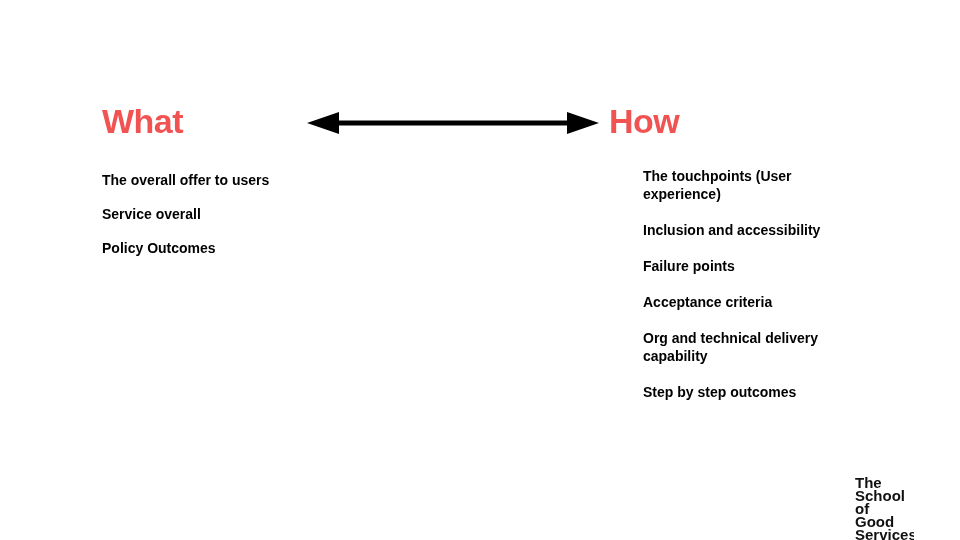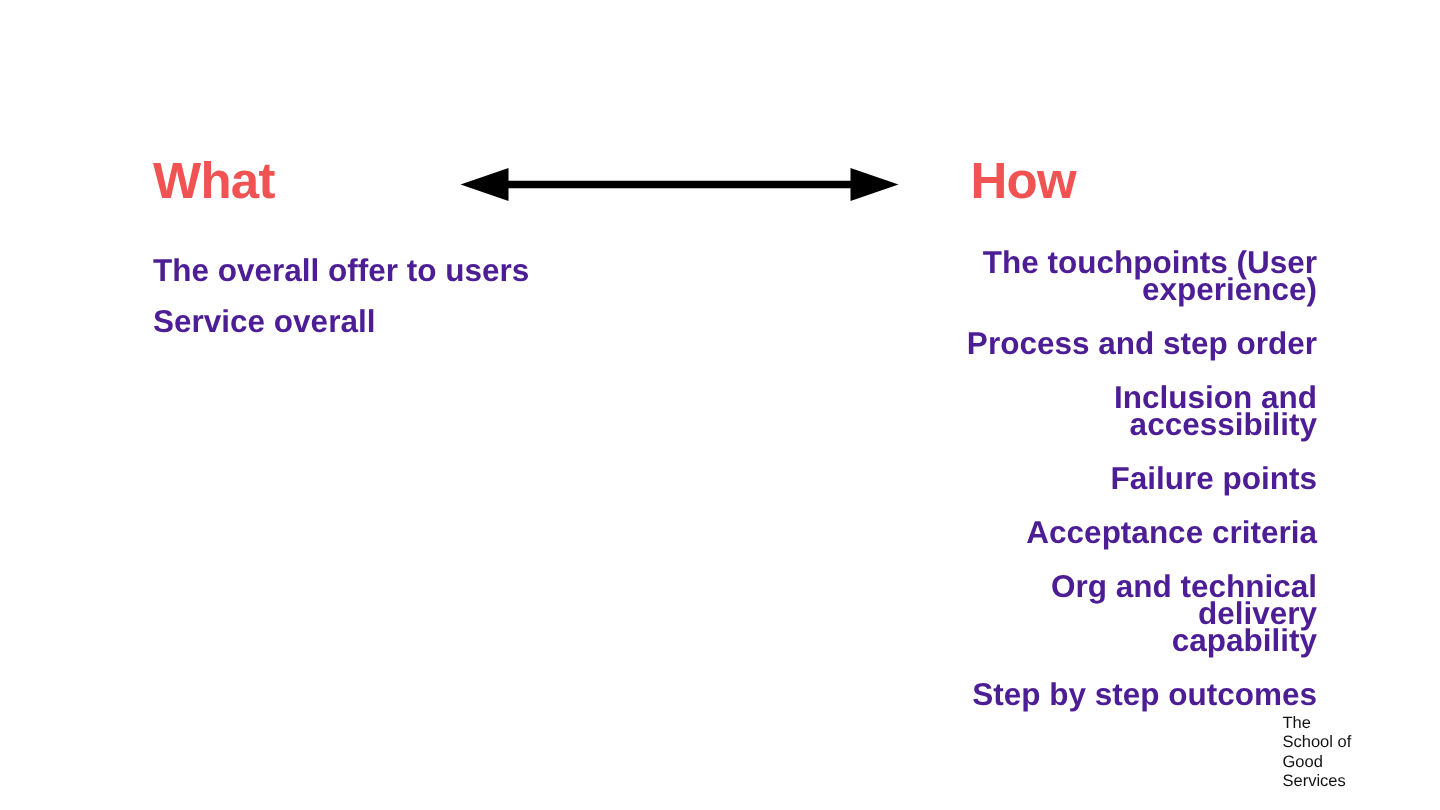--- a/index.html
+++ b/index.html
@@ -18,64 +18,63 @@
   }
   .heading {
     position: absolute;
     font-size: 34px;
     font-weight: bold;
     line-height: 1;
     color: #F05352;
     letter-spacing: -0.5px;
   }
   .heading-what { left: 102px; top: 104px; }
-  .heading-how  { left: 647px; top: 104px; }
+  .heading-how  { left: 609px; top: 104px; }
 
   .arrow-wrap {
     position: absolute;
     left: 307px;
     top: 110px;
     width: 292px;
     height: 26px;
   }
 
   .list {
     position: absolute;
-    font-size: 21px;
+    font-size: 14px;
     font-weight: bold;
-    color: #4c1d95;
+    color: #000000;
   }
   .list-left {
     left: 102px;
     top: 171px;
     width: 260px;
   }
   .list-left .item {
     line-height: 19px;
     margin-bottom: 15px;
     white-space: pre-line;
   }
   .list-right {
     left: 643px;
     top: 167px;
     width: 235px;
   }
   .list-right .item {
     line-height: 18px;
     margin-bottom: 18px;
     white-space: pre-line;
-    text-align: right;
   }
 
   .logo {
     position: absolute;
     left: 855px;
     top: 476px;
-    font-size: 11px;
-    font-weight: normal;
+    font-size: 15px;
+    font-weight: bold;
     line-height: 13px;
     color: #111111;
     letter-spacing: 0;
   }
 </style>
 </head>
 <body>
 
 <div class="slide">
 
@@ -87,26 +86,26 @@
       <polygon points="0,13 32,2 32,24" fill="#000000"></polygon>
       <polygon points="292,13 260,2 260,24" fill="#000000"></polygon>
     </svg>
   </div>
 
   <div class="heading heading-how">How</div>
 
   <div class="list list-left">
     <div class="item">The overall offer to users</div>
     <div class="item">Service overall</div>
+    <div class="item">Policy Outcomes</div>
   </div>
 
   <div class="list list-right">
     <div class="item">The touchpoints (User
 experience)</div>
-    <div class="item">Process and step order</div>
     <div class="item">Inclusion and accessibility</div>
     <div class="item">Failure points</div>
     <div class="item">Acceptance criteria</div>
     <div class="item">Org and technical delivery
 capability</div>
     <div class="item">Step by step outcomes</div>
   </div>
 
   <div class="logo">
     <div>The</div>

